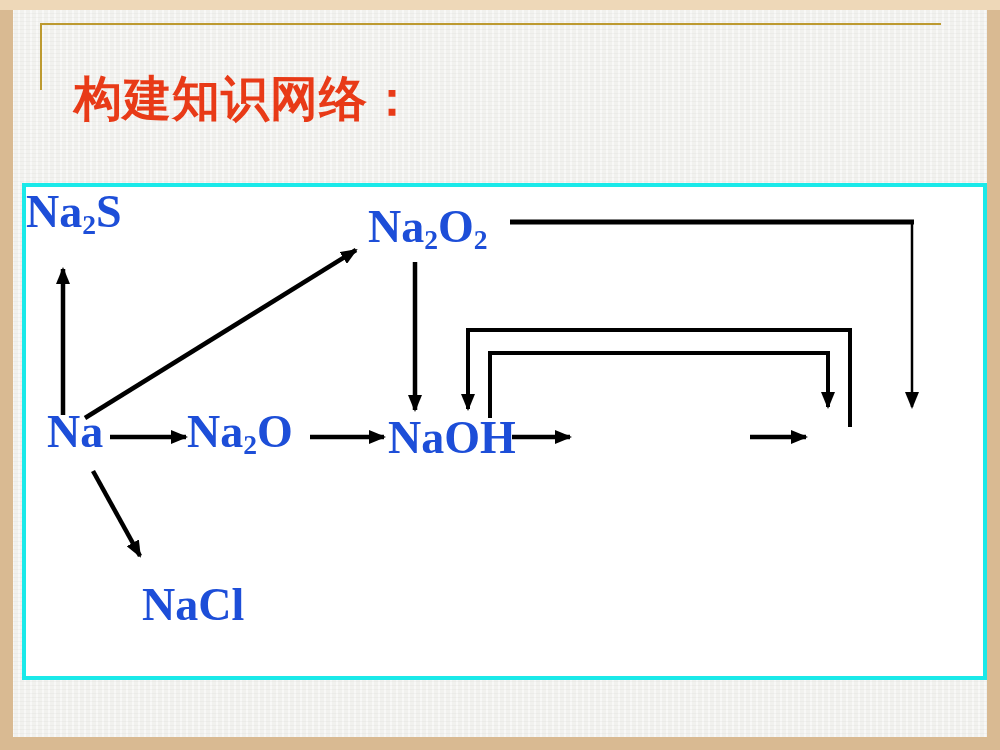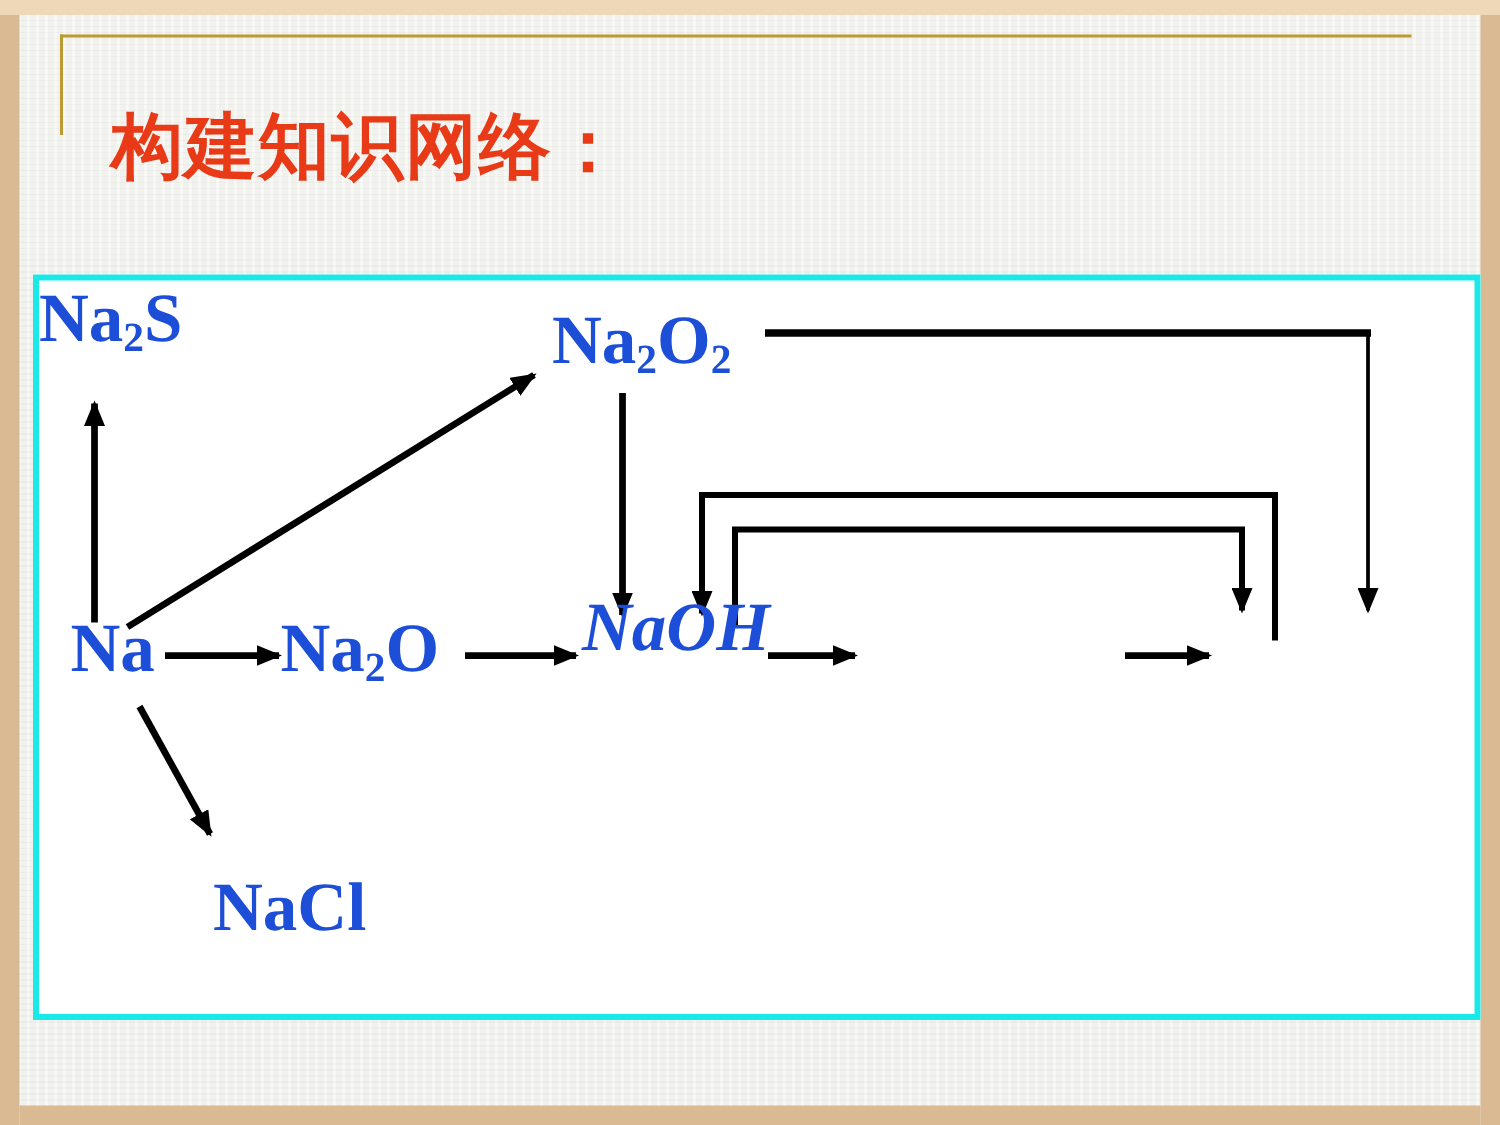--- a/index.html
+++ b/index.html
@@ -91,17 +91,17 @@
 
       <polyline points="824,240 824,143 442,143 442,222" fill="none" stroke="#000" stroke-width="4" marker-end="url(#ah)"></polyline>
 
       <polyline points="464,231 464,166 802,166 802,220" fill="none" stroke="#000" stroke-width="4" marker-end="url(#ah)"></polyline>
     </svg>
 
     <div class="node" style="left:0px;   top:2px;">Na<sub>2</sub>S</div>
     <div class="node" style="left:342px; top:17px;">Na<sub>2</sub>O<sub>2</sub></div>
     <div class="node" style="left:21px;  top:222px;">Na</div>
     <div class="node" style="left:161px; top:222px;">Na<sub>2</sub>O</div>
-    <div class="node" style="left:362px; top:208px;font-style:italic;">NaOH</div>
+    <div class="node" style="left:362px; top:228px;">NaOH</div>
     <div class="node" style="left:116px; top:395px;text-align:right;">NaCl</div>
 
   </div>
 </div>
 
 </body></html>

